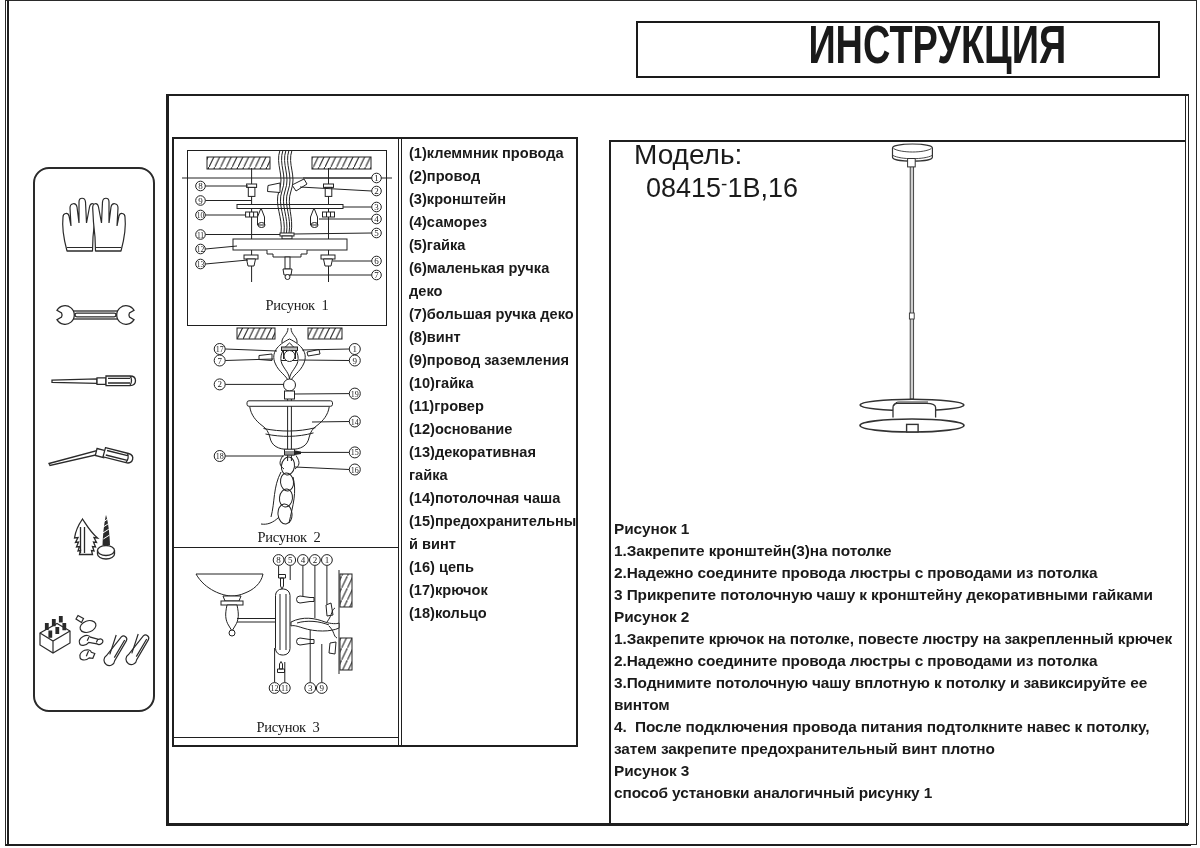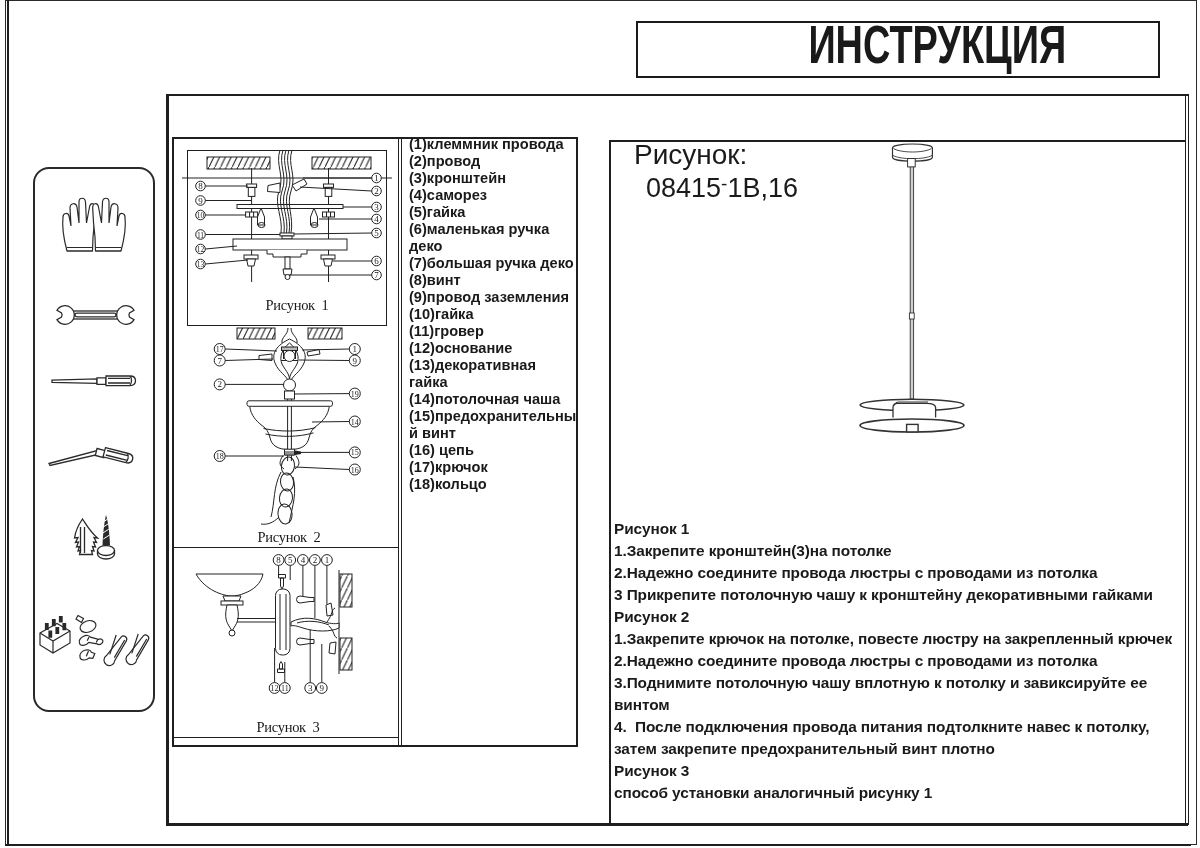--- a/index.html
+++ b/index.html
@@ -26,21 +26,21 @@
 <div class="ln" style="left:1188px;top:94px;width:1px;height:731px;"></div>
 
 <div class="abs" style="left:172px;top:137px;width:406px;height:610px;border:2px solid #1f1f1f;box-sizing:border-box;"></div>
 
 <div class="ln" style="left:398px;top:137px;width:1px;height:610px;"></div>
 <div class="ln" style="left:401px;top:137px;width:1px;height:610px;"></div>
 
 <div class="ln" style="left:609px;top:140px;width:577px;height:2px;"></div>
 <div class="ln" style="left:609px;top:140px;width:2px;height:685px;"></div>
 
-<div class="abs" id="plist" style="left:409px;top:136px;width:170px;font-size:14.6px;line-height:17px;font-weight:bold;overflow-wrap:break-word;">
+<div class="abs" id="plist" style="left:409px;top:142px;width:170px;font-size:14.6px;line-height:23px;font-weight:bold;overflow-wrap:break-word;">
 (1)клеммник провода<br>
 (2)провод<br>
 (3)кронштейн<br>
 (4)саморез<br>
 (5)гайка<br>
 (6)маленькая ручка<br>
 деко<br>
 (7)большая ручка деко<br>
 (8)винт<br>
 (9)провод заземления<br>
@@ -50,21 +50,21 @@
 (13)декоративная<br>
 гайка<br>
 (14)потолочная чаша<br>
 (15)предохранительны<br>
 й винт<br>
 (16) цепь<br>
 (17)крючок<br>
 (18)кольцо
 </div>
 
-<div class="abs" style="left:634px;top:139px;font-size:28px;">Рисунок:</div>
+<div class="abs" style="left:634px;top:139px;font-size:28px;">Модель:</div>
 <div class="abs" style="left:634px;top:173px;font-size:27px;margin-left:12px;">08415<span style="font-size:19px;vertical-align:7px;">-</span>1B,16</div>
 
 <div class="abs" id="instr" style="left:614px;top:518px;width:600px;font-size:15.4px;line-height:22px;font-weight:bold;letter-spacing:-0.1px;white-space:nowrap;">
 Рисунок 1<br>
 1.Закрепите кронштейн(3)на потолке<br>
 2.Надежно соедините провода люстры с проводами из потолка<br>
 3 Прикрепите потолочную чашу к кронштейну декоративными гайками<br>
 Рисунок 2<br>
 1.Закрепите крючок на потолке, повесте люстру на закрепленный крючек<br>
 2.Надежно соедините провода люстры с проводами из потолка<br>

